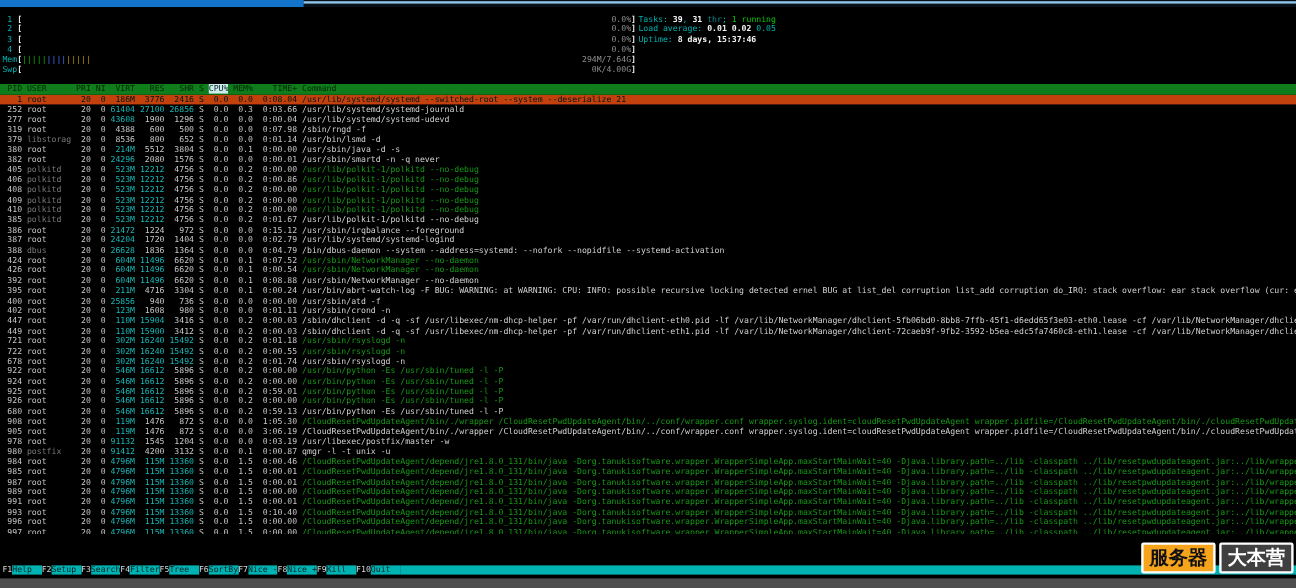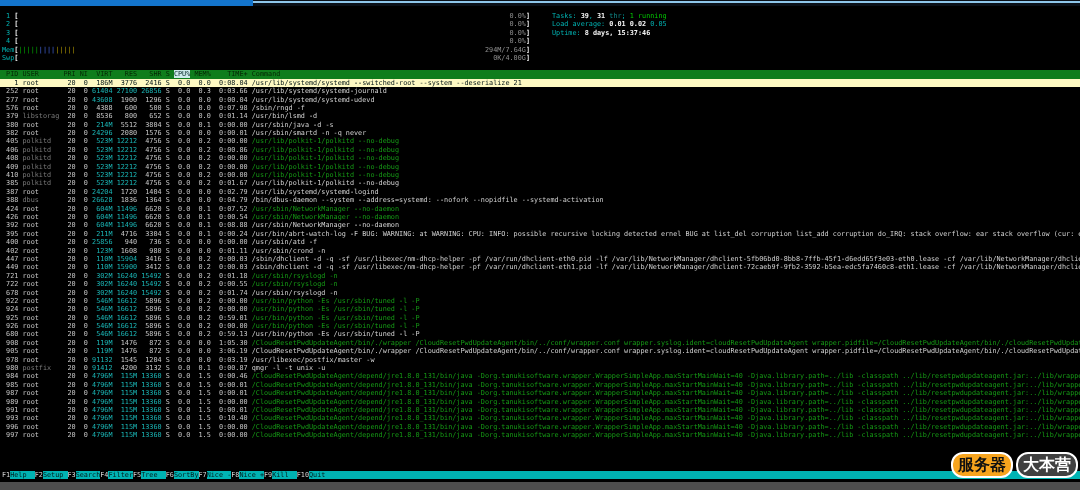--- a/index.html
+++ b/index.html
@@ -9,47 +9,47 @@
   .top-strip{position:absolute;top:0;left:0;right:0;height:6px;background:#0a1018;}
   .tab-accent{position:absolute;top:0;left:0;width:253px;height:6px;background:#1374cc;}
   .edge-line{position:absolute;top:1px;left:253px;right:0;height:2px;background:#8ec6ea;}
   
   .term{position:absolute;top:6px;left:0;right:0;bottom:11px;background:#000;
         display:flex;flex-direction:column;padding-top:6px;}
   .line{height:8.4px;line-height:8.4px;font-size:6.8px;white-space:pre;overflow:hidden;
         padding-left:2px;color:#c8c8c8;flex:none;}
   .hdr{display:flex;margin-bottom:8px;flex:none;}
   .hdr-left{width:530px;}
-  .hdr-right{flex:1;padding-left:20px;}
+  .hdr-right{flex:1;padding-left:0;}
   .mrow{display:flex;}
   .mlabel{color:#00b3b3;}
   .brk{color:#efefef;font-weight:bold;}
   .mbody{flex:1;display:flex;justify-content:space-between;overflow:hidden;}
   .mval{color:#8f8f8f;}
   .t-g{color:#00b000}.t-b{color:#4a6ff0}.t-y{color:#b49a00}
   .c-teal{color:#00b3b3}.c-dimteal{color:#0f8a8a}.c-green{color:#00c800}
   .c-boldwhite{color:#f5f5f5;font-weight:bold}
   .thead{background:#0f7d1c;}
   .thead span{color:#042604;}
   .thead .sort{background:#cdebeb;color:#022;}
   .dim{color:#7a7a7a}
   .num-big{color:#1ab6b6}
   .c-cmd{color:#d2d2d2}
   .thread{color:#159a15}
-  .sel{background:#fef9c3;}
+  .sel{background:#c2410c;}
   .sel span{color:#001416 !important;}
   .rows{flex:1 1 auto;overflow:hidden;}
   .fnbar{display:flex;margin-top:26px;}
   .fk{color:#d8d8d8}
   .fl{background:#00b3b3;color:#002020;}
   .fl-fill{flex:1 1 auto;background:#00b3b3;height:8.4px;}
   .bottom-strip{position:absolute;left:0;right:0;bottom:0;height:8px;background:#4e4e4e;}
   .badges{position:absolute;right:2px;bottom:12px;display:flex;gap:3px;z-index:5;
           font-family:"DejaVu Sans",sans-serif;}
-  .badge{font-weight:bold;font-size:16px;line-height:1.25;padding:1px 5px;border:2px solid #fff;border-radius:12px;margin-top:30px;}
+  .badge{font-weight:bold;font-size:16px;line-height:1.25;padding:1px 5px;border:2px solid #fff;border-radius:2px;margin-top:30px;}
   .badge-orange{background:#f7a41d;color:#101010;}
   .badge-red{background:#404040;color:#fff;}
 </style>
 </head>
 <body>
 
 <div class="screen">
   <div class="top-strip">
     <div class="tab-accent"></div>
     <div class="edge-line"></div>
@@ -69,30 +69,31 @@
           <div class="line"><span class="c-teal">Tasks: </span><span class="c-boldwhite">39</span><span class="c-teal">, </span><span class="c-boldwhite">31</span><span class="c-dimteal"> thr</span><span class="c-teal">; </span><span class="c-green">1 running</span></div>
           <div class="line"><span class="c-teal">Load average: </span><span class="c-boldwhite">0.01 </span><span class="c-boldwhite">0.02 </span><span class="c-teal">0.05</span></div>
           <div class="line"><span class="c-teal">Uptime: </span><span class="c-boldwhite">8 days, 15:37:46</span></div>
         </div>
     </div>
     <div class="line thead" id="thead"><span> PID</span> <span>USER     </span> <span>PRI</span> <span>NI</span> <span> VIRT</span> <span>  RES</span> <span>  SHR</span> <span>S</span> <span class="sort">CPU%</span> <span>MEM%</span> <span>   TIME+</span> <span>Command</span></div>
     <div class="rows" id="rows">
         <div class="line prow sel"><span class="c-pid">   1</span> <span>root     </span> <span> 20</span> <span> 0</span> <span class=" num-big"> 186M</span> <span> 3776</span> <span> 2416</span> <span>S</span> <span> 0.0</span> <span> 0.0</span> <span> 0:08.04</span> <span class="c-cmd">/usr/lib/systemd/systemd --switched-root --system --deserialize 21</span></div>
         <div class="line prow"><span class="c-pid"> 252</span> <span>root     </span> <span> 20</span> <span> 0</span> <span class=" num-big">61404</span> <span class=" num-big">27100</span> <span class=" num-big">26856</span> <span>S</span> <span> 0.0</span> <span> 0.3</span> <span> 0:03.66</span> <span class="c-cmd">/usr/lib/systemd/systemd-journald</span></div>
         <div class="line prow"><span class="c-pid"> 277</span> <span>root     </span> <span> 20</span> <span> 0</span> <span class=" num-big">43608</span> <span> 1900</span> <span> 1296</span> <span>S</span> <span> 0.0</span> <span> 0.0</span> <span> 0:00.04</span> <span class="c-cmd">/usr/lib/systemd/systemd-udevd</span></div>
-        <div class="line prow"><span class="c-pid"> 576</span> <span>root     </span> <span> 20</span> <span> 0</span> <span> 4388</span> <span>  600</span> <span>  500</span> <span>S</span> <span> 0.0</span> <span> 0.0</span> <span> 0:07.98</span> <span class="c-cmd">/sbin/rngd -f</span></div>
+        <div class="line prow"><span class="c-pid"> 319</span> <span>root     </span> <span> 20</span> <span> 0</span> <span> 4388</span> <span>  600</span> <span>  500</span> <span>S</span> <span> 0.0</span> <span> 0.0</span> <span> 0:07.98</span> <span class="c-cmd">/sbin/rngd -f</span></div>
         <div class="line prow"><span class="c-pid"> 379</span> <span class="dim">libstorag</span> <span> 20</span> <span> 0</span> <span> 8536</span> <span>  800</span> <span>  652</span> <span>S</span> <span> 0.0</span> <span> 0.0</span> <span> 0:01.14</span> <span class="c-cmd">/usr/bin/lsmd -d</span></div>
         <div class="line prow"><span class="c-pid"> 380</span> <span>root     </span> <span> 20</span> <span> 0</span> <span class=" num-big"> 214M</span> <span> 5512</span> <span> 3804</span> <span>S</span> <span> 0.0</span> <span> 0.1</span> <span> 0:00.00</span> <span class="c-cmd">/usr/sbin/java -d -s</span></div>
         <div class="line prow"><span class="c-pid"> 382</span> <span>root     </span> <span> 20</span> <span> 0</span> <span class=" num-big">24296</span> <span> 2080</span> <span> 1576</span> <span>S</span> <span> 0.0</span> <span> 0.0</span> <span> 0:00.01</span> <span class="c-cmd">/usr/sbin/smartd -n -q never</span></div>
         <div class="line prow"><span class="c-pid"> 405</span> <span class="dim">polkitd  </span> <span> 20</span> <span> 0</span> <span class=" num-big"> 523M</span> <span class=" num-big">12212</span> <span> 4756</span> <span>S</span> <span> 0.0</span> <span> 0.2</span> <span> 0:00.00</span> <span class="c-cmd thread">/usr/lib/polkit-1/polkitd --no-debug</span></div>
         <div class="line prow"><span class="c-pid"> 406</span> <span class="dim">polkitd  </span> <span> 20</span> <span> 0</span> <span class=" num-big"> 523M</span> <span class=" num-big">12212</span> <span> 4756</span> <span>S</span> <span> 0.0</span> <span> 0.2</span> <span> 0:00.86</span> <span class="c-cmd thread">/usr/lib/polkit-1/polkitd --no-debug</span></div>
         <div class="line prow"><span class="c-pid"> 408</span> <span class="dim">polkitd  </span> <span> 20</span> <span> 0</span> <span class=" num-big"> 523M</span> <span class=" num-big">12212</span> <span> 4756</span> <span>S</span> <span> 0.0</span> <span> 0.2</span> <span> 0:00.00</span> <span class="c-cmd thread">/usr/lib/polkit-1/polkitd --no-debug</span></div>
         <div class="line prow"><span class="c-pid"> 409</span> <span class="dim">polkitd  </span> <span> 20</span> <span> 0</span> <span class=" num-big"> 523M</span> <span class=" num-big">12212</span> <span> 4756</span> <span>S</span> <span> 0.0</span> <span> 0.2</span> <span> 0:00.00</span> <span class="c-cmd thread">/usr/lib/polkit-1/polkitd --no-debug</span></div>
         <div class="line prow"><span class="c-pid"> 410</span> <span class="dim">polkitd  </span> <span> 20</span> <span> 0</span> <span class=" num-big"> 523M</span> <span class=" num-big">12212</span> <span> 4756</span> <span>S</span> <span> 0.0</span> <span> 0.2</span> <span> 0:00.00</span> <span class="c-cmd thread">/usr/lib/polkit-1/polkitd --no-debug</span></div>
         <div class="line prow"><span class="c-pid"> 385</span> <span class="dim">polkitd  </span> <span> 20</span> <span> 0</span> <span class=" num-big"> 523M</span> <span class=" num-big">12212</span> <span> 4756</span> <span>S</span> <span> 0.0</span> <span> 0.2</span> <span> 0:01.67</span> <span class="c-cmd">/usr/lib/polkit-1/polkitd --no-debug</span></div>
+        <div class="line prow"><span class="c-pid"> 386</span> <span>root     </span> <span> 20</span> <span> 0</span> <span class=" num-big">21472</span> <span> 1224</span> <span>  972</span> <span>S</span> <span> 0.0</span> <span> 0.0</span> <span> 0:15.12</span> <span class="c-cmd">/usr/sbin/irqbalance --foreground</span></div>
         <div class="line prow"><span class="c-pid"> 387</span> <span>root     </span> <span> 20</span> <span> 0</span> <span class=" num-big">24204</span> <span> 1720</span> <span> 1404</span> <span>S</span> <span> 0.0</span> <span> 0.0</span> <span> 0:02.79</span> <span class="c-cmd">/usr/lib/systemd/systemd-logind</span></div>
         <div class="line prow"><span class="c-pid"> 388</span> <span class="dim">dbus     </span> <span> 20</span> <span> 0</span> <span class=" num-big">26628</span> <span> 1836</span> <span> 1364</span> <span>S</span> <span> 0.0</span> <span> 0.0</span> <span> 0:04.79</span> <span class="c-cmd">/bin/dbus-daemon --system --address=systemd: --nofork --nopidfile --systemd-activation</span></div>
         <div class="line prow"><span class="c-pid"> 424</span> <span>root     </span> <span> 20</span> <span> 0</span> <span class=" num-big"> 604M</span> <span class=" num-big">11496</span> <span> 6620</span> <span>S</span> <span> 0.0</span> <span> 0.1</span> <span> 0:07.52</span> <span class="c-cmd thread">/usr/sbin/NetworkManager --no-daemon</span></div>
         <div class="line prow"><span class="c-pid"> 426</span> <span>root     </span> <span> 20</span> <span> 0</span> <span class=" num-big"> 604M</span> <span class=" num-big">11496</span> <span> 6620</span> <span>S</span> <span> 0.0</span> <span> 0.1</span> <span> 0:00.54</span> <span class="c-cmd thread">/usr/sbin/NetworkManager --no-daemon</span></div>
         <div class="line prow"><span class="c-pid"> 392</span> <span>root     </span> <span> 20</span> <span> 0</span> <span class=" num-big"> 604M</span> <span class=" num-big">11496</span> <span> 6620</span> <span>S</span> <span> 0.0</span> <span> 0.1</span> <span> 0:08.88</span> <span class="c-cmd">/usr/sbin/NetworkManager --no-daemon</span></div>
         <div class="line prow"><span class="c-pid"> 395</span> <span>root     </span> <span> 20</span> <span> 0</span> <span class=" num-big"> 211M</span> <span> 4716</span> <span> 3304</span> <span>S</span> <span> 0.0</span> <span> 0.1</span> <span> 0:00.24</span> <span class="c-cmd">/usr/bin/abrt-watch-log -F BUG: WARNING: at WARNING: CPU: INFO: possible recursive locking detected ernel BUG at list_del corruption list_add corruption do_IRQ: stack overflow: ear stack overflow (cur: enera</span></div>
         <div class="line prow"><span class="c-pid"> 400</span> <span>root     </span> <span> 20</span> <span> 0</span> <span class=" num-big">25856</span> <span>  940</span> <span>  736</span> <span>S</span> <span> 0.0</span> <span> 0.0</span> <span> 0:00.00</span> <span class="c-cmd">/usr/sbin/atd -f</span></div>
         <div class="line prow"><span class="c-pid"> 402</span> <span>root     </span> <span> 20</span> <span> 0</span> <span class=" num-big"> 123M</span> <span> 1608</span> <span>  980</span> <span>S</span> <span> 0.0</span> <span> 0.0</span> <span> 0:01.11</span> <span class="c-cmd">/usr/sbin/crond -n</span></div>
         <div class="line prow"><span class="c-pid"> 447</span> <span>root     </span> <span> 20</span> <span> 0</span> <span class=" num-big"> 110M</span> <span class=" num-big">15904</span> <span> 3416</span> <span>S</span> <span> 0.0</span> <span> 0.2</span> <span> 0:00.03</span> <span class="c-cmd">/sbin/dhclient -d -q -sf /usr/libexec/nm-dhcp-helper -pf /var/run/dhclient-eth0.pid -lf /var/lib/NetworkManager/dhclient-5fb06bd0-8bb8-7ffb-45f1-d6edd65f3e03-eth0.lease -cf /var/lib/NetworkManager/dhclient-e</span></div>
         <div class="line prow"><span class="c-pid"> 449</span> <span>root     </span> <span> 20</span> <span> 0</span> <span class=" num-big"> 110M</span> <span class=" num-big">15900</span> <span> 3412</span> <span>S</span> <span> 0.0</span> <span> 0.2</span> <span> 0:00.03</span> <span class="c-cmd">/sbin/dhclient -d -q -sf /usr/libexec/nm-dhcp-helper -pf /var/run/dhclient-eth1.pid -lf /var/lib/NetworkManager/dhclient-72caeb9f-9fb2-3592-b5ea-edc5fa7460c8-eth1.lease -cf /var/lib/NetworkManager/dhclient-e</span></div>

